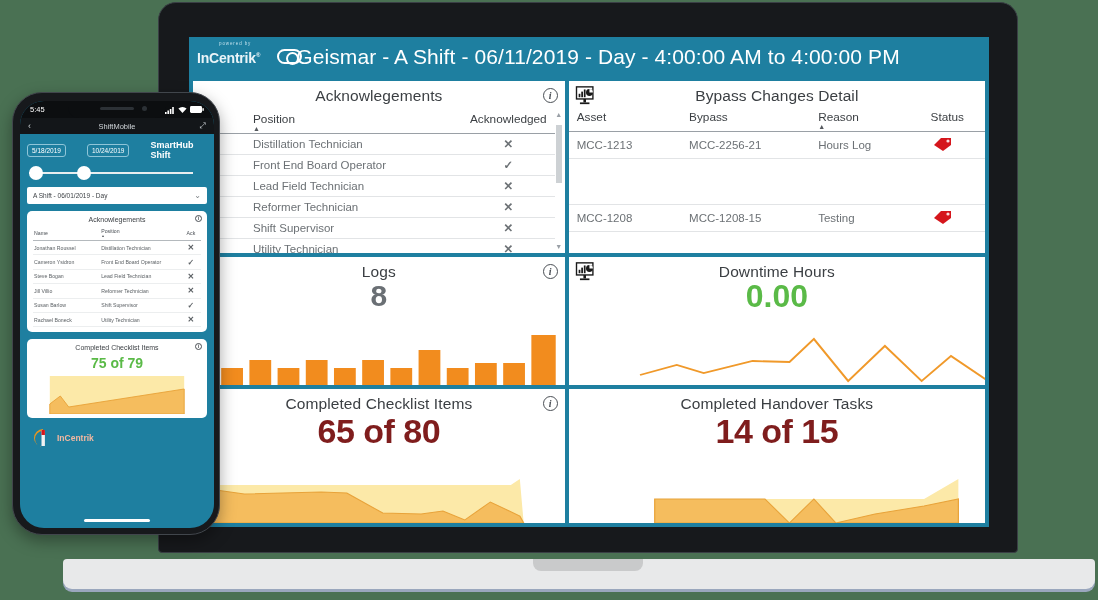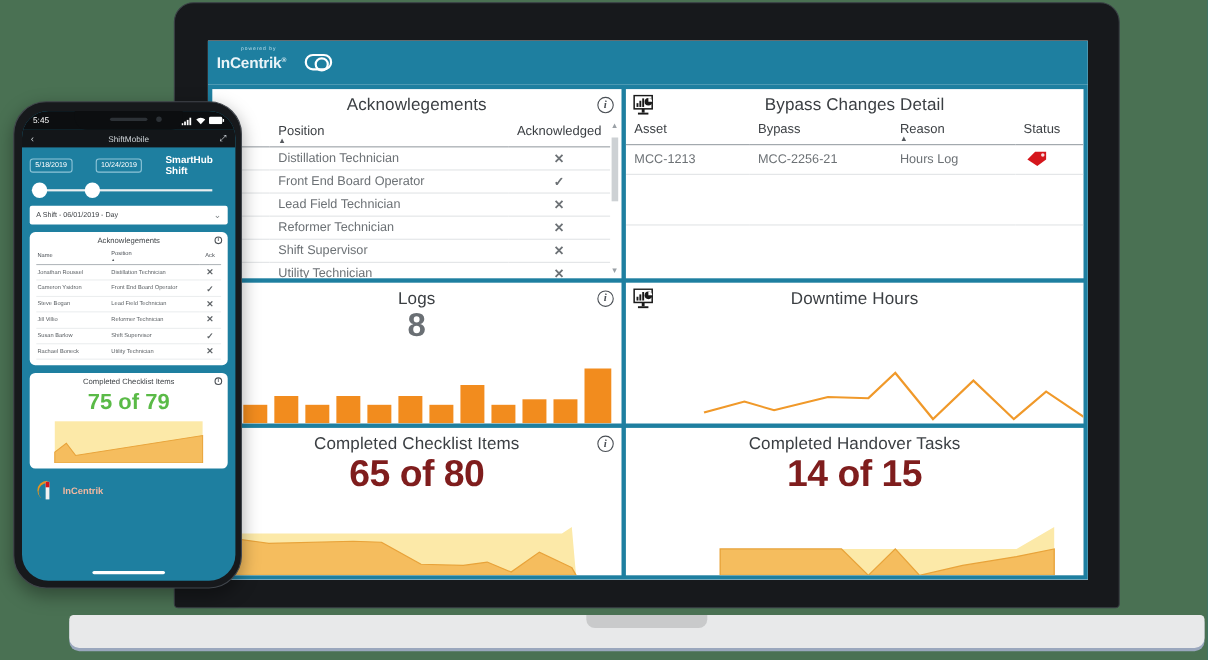--- a/index.html
+++ b/index.html
@@ -150,40 +150,41 @@
   .ph-info {
     position: absolute; right: 5px; top: 4px; width: 7px; height: 7px;
     border: 1px solid #4a4f55; border-radius: 50%; font-size: 5px; text-align: center;
     line-height: 5px; color: #4a4f55; font-weight: 700;
   }
   table.pht { width: 100%; border-collapse: collapse; font-size: 5.2px; color: #4a4f55; margin-top: 3px; }
   table.pht th { text-align: left; font-weight: 400; padding: 2px 1px; border-bottom: 1px solid #b4b9bd; font-size: 5.2px; }
   table.pht td { padding: 2.2px 1px; border-bottom: 1px solid #eceeef; color: #5c6165; }
   .pht-x { color: #e04a32; font-weight: 700; font-size: 8px; text-align: center; }
   .pht-c { color: #21a54a; font-weight: 700; font-size: 8px; text-align: center; }
-  .ph-kpi { text-align: center; font-size: 20px; font-weight: 700; color: #5aba47; margin: 4px 0 3px; }
+  .ph-kpi { text-align: center; font-size: 14px; font-weight: 700; color: #5aba47; margin: 4px 0 3px; }
   .ph-logo { display: flex; align-items: center; gap: 4px; padding: 10px 2px 4px 6px; }
   .ph-logo-txt { color: #f2b8a0; font-size: 8.5px; font-weight: 700; }
   .ph-home { position: absolute; bottom: 6px; left: 50%; transform: translateX(-50%); width: 66px; height: 3px; background: #fff; border-radius: 2px; }
 </style>
 </head>
 <body>
 
 <div id="laptop">
   <div class="laptop-lid">
     <div class="laptop-screen">
 
       <div class="dash">
 
         <div class="dash-header">
           <div class="brand">
             <div class="brand-powered">powered by</div>
             <div class="brand-name"><span>InCentrik</span><sup>®</sup></div>
           </div>
           <div class="toggle-pill"></div>
+          <div class="dash-title">Geismar - A Shift - 06/11/2019 - Day - 4:00:00 AM to 4:00:00 PM</div>
         </div>
 
         <div class="grid">
 
           <div class="tile">
             <div class="tile-title">Acknowlegements</div>
             <div class="info-icon">i</div>
             <div class="tbl-wrap">
               <table class="dt">
                 <thead>
@@ -264,20 +265,31 @@
                     <td>
                       <svg width="22" height="16" viewBox="0 0 22 16" class="tag-icon">
                         <path d="M3 9 L10 2 L20 2 L20 9 L12 15 Z" fill="#d5161c"></path>
                         <circle cx="17" cy="5" r="1.6" fill="#fff" opacity=".85"></circle>
                       </svg>
                     </td>
                   </tr>
                   <tr class="bypass-row" style="height:46px">
                       <td colspan="4"></td>
                     </tr>
+                  <tr class="bypass-row">
+                    <td>MCC-1208</td>
+                    <td>MCC-1208-15</td>
+                    <td>Testing</td>
+                    <td>
+                      <svg width="22" height="16" viewBox="0 0 22 16" class="tag-icon">
+                        <path d="M3 9 L10 2 L20 2 L20 9 L12 15 Z" fill="#d5161c"></path>
+                        <circle cx="17" cy="5" r="1.6" fill="#fff" opacity=".85"></circle>
+                      </svg>
+                    </td>
+                  </tr>
                 </tbody>
               </table>
             </div>
           </div>
 
           <div class="tile">
             <div class="tile-title">Logs</div>
             <div class="info-icon">i</div>
             <div class="kpi-num grey">8</div>
             <div class="chartzone" style="height:56px">
@@ -306,20 +318,21 @@
               <rect x="1" y="1" width="19" height="14" fill="#fff" stroke="#1a1a1a" stroke-width="1.6"></rect>
               <rect x="3.5" y="9" width="2" height="4" fill="#1a1a1a"></rect>
               <rect x="6.5" y="6.5" width="2" height="6.5" fill="#1a1a1a"></rect>
               <rect x="9.5" y="4" width="2" height="9" fill="#1a1a1a"></rect>
               <circle cx="16" cy="7.5" r="4" fill="#1a1a1a"></circle>
               <path d="M16 3.5 A4 4 0 0 1 20 7.5 L16 7.5 Z" fill="#fff"></path>
               <rect x="9" y="15" width="3" height="4" fill="#1a1a1a"></rect>
               <rect x="5" y="19" width="11" height="2" fill="#1a1a1a"></rect>
             </svg>
             <div class="tile-title">Downtime Hours</div>
+            <div class="kpi-num green">0.00</div>
             <div class="chartzone" style="height:56px">
               <svg width="100%" height="56" viewBox="0 0 340 56" preserveAspectRatio="none">
                 <polyline fill="none" stroke="#f0992a" stroke-width="1.8" points="58,46 88,36 110,44 150,32 180,33 200,10 228,52 258,17 288,52 312,27 340,50 360,50"></polyline>
               </svg>
             </div>
           </div>
 
           <div class="tile">
             <div class="tile-title">Completed Checklist Items</div>
             <div class="info-icon">i</div>

